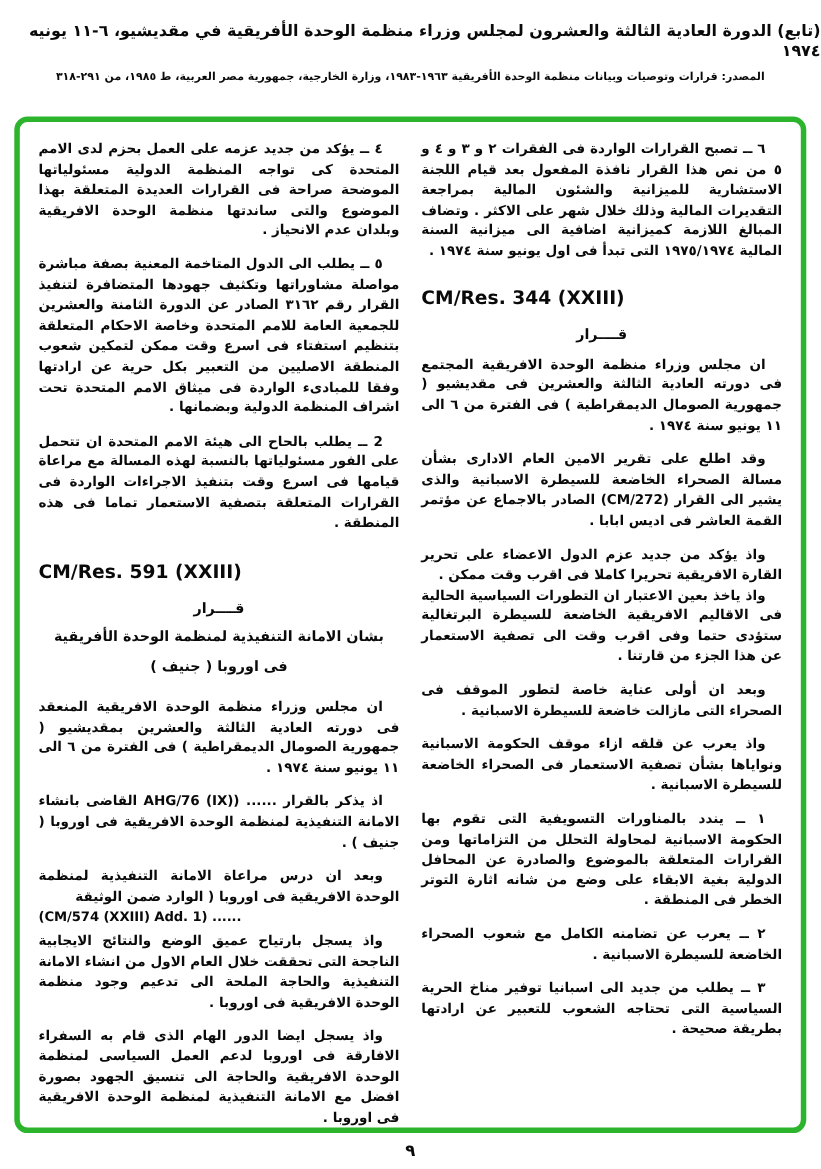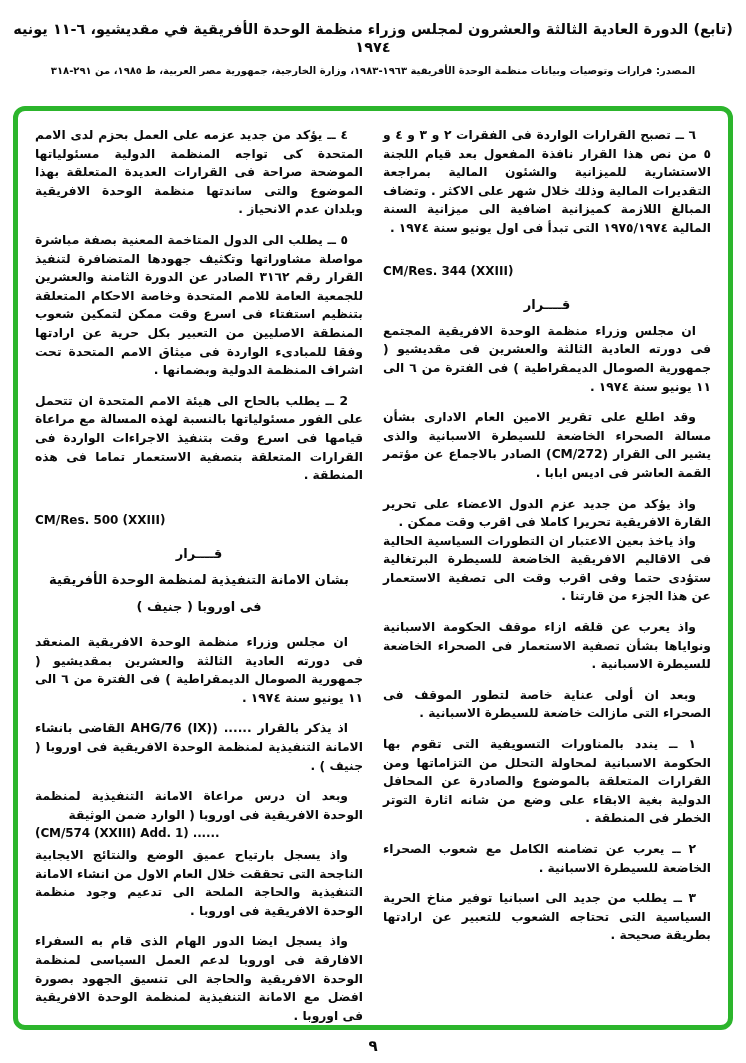--- a/index.html
+++ b/index.html
@@ -2,42 +2,42 @@
 <html lang="ar"><head>
 <meta charset="utf-8">
 <style>
   html,body{margin:0;padding:0;background:#ffffff;}
   body{
     width:746px;height:1063px;overflow:hidden;position:relative;
     font-family:"DejaVu Sans", sans-serif;color:#0a0a0a;
   }
   .hdr{height:74px;padding-top:20px;direction:rtl;}
   .hdr-title{
-    text-align:center;font-weight:bold;font-size:14.5px;line-height:1.25;
+    text-align:right;font-weight:bold;font-size:14.5px;line-height:1.25;
     letter-spacing:-0.2px;
   }
   .hdr-source{
     text-align:center;font-weight:bold;font-size:10px;margin-top:9px;
     letter-spacing:-0.2px;
   }
   .box{
     margin:12px 13px 0;height:924px;box-sizing:border-box;
     border:5px solid #2cb52c;border-radius:12px;
     padding:15px 17px 8px;overflow:hidden;background:#fff;
   }
   .cols{display:flex;direction:rtl;gap:20px;height:100%;}
   .col{
     flex:1 1 0;direction:rtl;text-align:justify;
     font-size:12.3px;line-height:18.6px;font-weight:bold;
     letter-spacing:-0.1px;
   }
   .par{margin:0 0 12px;text-indent:15px;}
   .par.tight{margin-bottom:0;}
   .code-line{
-    direction:ltr;text-align:left;font-weight:bold;font-size:12px;
+    direction:ltr;text-align:left;font-weight:bold;font-size:17px;
     margin:26px 0 16px;text-indent:0;letter-spacing:0;
   }
   .code-line.first{margin-top:24px;}
   .res-h{
     text-align:center;font-weight:bold;font-size:13px;
     margin:0 0 9px;text-indent:0;
   }
   .res-h.word{margin-bottom:7px;}
   .res-h.last{margin-bottom:16px;}
   .ref-line{
@@ -62,32 +62,32 @@
     <div class="cols">
 
       <section class="col">
         <p class="par">٦ ــ تصبح القرارات الواردة فى الفقرات ٢ و ٣ و ٤ و ٥ من نص هذا القرار نافذة المفعول بعد قيام اللجنة الاستشارية للميزانية والشئون المالية بمراجعة التقديرات المالية وذلك خلال شهر على الاكثر . وتضاف المبالغ اللازمة كميزانية اضافية الى ميزانية السنة المالية ١٩٧٥/١٩٧٤ التى تبدأ فى اول يونيو سنة ١٩٧٤ .</p>
         <div class="code-line first">CM/Res. 344 (XXIII)</div>
         <div class="res-h word">قــــرار</div>
         <p class="par">ان مجلس وزراء منظمة الوحدة الافريقية المجتمع فى دورته العادية الثالثة والعشرين فى مقديشيو ( جمهورية الصومال الديمقراطية ) فى الفترة من ٦ الى ١١ يونيو سنة ١٩٧٤ .</p>
         <p class="par">وقد اطلع على تقرير الامين العام الادارى بشأن مسالة الصحراء الخاضعة للسيطرة الاسبانية والذى يشير الى القرار (CM/272) الصادر بالاجماع عن مؤتمر القمة العاشر فى اديس ابابا .</p>
         <p class="par tight">واذ يؤكد من جديد عزم الدول الاعضاء على تحرير القارة الافريقية تحريرا كاملا فى اقرب وقت ممكن .</p>
         <p class="par">واذ ياخذ بعين الاعتبار ان التطورات السياسية الحالية فى الاقاليم الافريقية الخاضعة للسيطرة البرتغالية ستؤدى حتما وفى اقرب وقت الى تصفية الاستعمار عن هذا الجزء من قارتنا .</p>
+        <p class="par">وبعد ان أولى عناية خاصة لتطور الموقف فى الصحراء التى مازالت خاضعة للسيطرة الاسبانية .</p>
         <p class="par">واذ يعرب عن قلقه ازاء موقف الحكومة الاسبانية ونواياها بشأن تصفية الاستعمار فى الصحراء الخاضعة للسيطرة الاسبانية .</p>
-        <p class="par">وبعد ان أولى عناية خاصة لتطور الموقف فى الصحراء التى مازالت خاضعة للسيطرة الاسبانية .</p>
         <p class="par">١ ــ يندد بالمناورات التسويفية التى تقوم بها الحكومة الاسبانية لمحاولة التحلل من التزاماتها ومن القرارات المتعلقة بالموضوع والصادرة عن المحافل الدولية بغية الابقاء على وضع من شانه اثارة التوتر الخطر فى المنطقة .</p>
         <p class="par">٢ ــ يعرب عن تضامنه الكامل مع شعوب الصحراء الخاضعة للسيطرة الاسبانية .</p>
         <p class="par">٣ ــ يطلب من جديد الى اسبانيا توفير مناخ الحرية السياسية التى تحتاجه الشعوب للتعبير عن ارادتها بطريقة صحيحة .</p>
       </section>
 
       <section class="col">
         <p class="par">٤ ــ يؤكد من جديد عزمه على العمل بحزم لدى الامم المتحدة كى تواجه المنظمة الدولية مسئولياتها الموضحة صراحة فى القرارات العديدة المتعلقة بهذا الموضوع والتى ساندتها منظمة الوحدة الافريقية وبلدان عدم الانحياز .</p>
         <p class="par">٥ ــ يطلب الى الدول المتاخمة المعنية بصفة مباشرة مواصلة مشاوراتها وتكثيف جهودها المتضافرة لتنفيذ القرار رقم ٣١٦٢ الصادر عن الدورة الثامنة والعشرين للجمعية العامة للامم المتحدة وخاصة الاحكام المتعلقة بتنظيم استفتاء فى اسرع وقت ممكن لتمكين شعوب المنطقة الاصليين من التعبير بكل حرية عن ارادتها وفقا للمبادىء الواردة فى ميثاق الامم المتحدة تحت اشراف المنظمة الدولية وبضمانها .</p>
         <p class="par">2 ــ يطلب بالحاح الى هيئة الامم المتحدة ان تتحمل على الفور مسئولياتها بالنسبة لهذه المسالة مع مراعاة قيامها فى اسرع وقت بتنفيذ الاجراءات الواردة فى القرارات المتعلقة بتصفية الاستعمار تماما فى هذه المنطقة .</p>
-        <div class="code-line">CM/Res. 500 (XXIII)</div>
+        <div class="code-line">CM/Res. 591 (XXIII)</div>
         <div class="res-h word">قــــرار</div>
         <div class="res-h">بشان الامانة التنفيذية لمنظمة الوحدة الأفريقية</div>
         <div class="res-h last">فى اوروبا ( جنيف )</div>
         <p class="par">ان مجلس وزراء منظمة الوحدة الافريقية المنعقد فى دورته العادية الثالثة والعشرين بمقديشيو ( جمهورية الصومال الديمقراطية ) فى الفترة من ٦ الى ١١ يونيو سنة ١٩٧٤ .</p>
         <p class="par">اذ يذكر بالقرار ...... (AHG/76 (IX) القاضى بانشاء الامانة التنفيذية لمنظمة الوحدة الافريقية فى اوروبا ( جنيف ) .</p>
         <p class="par tight">وبعد ان درس مراعاة الامانة التنفيذية لمنظمة الوحدة الافريقية فى اوروبا ( الوارد ضمن الوثيقة</p>
         <div class="ref-line">(CM/574 (XXIII) Add. 1) ......</div>
         <p class="par">واذ يسجل بارتياح عميق الوضع والنتائج الايجابية الناجحة التى تحققت خلال العام الاول من انشاء الامانة التنفيذية والحاجة الملحة الى تدعيم وجود منظمة الوحدة الافريقية فى اوروبا .</p>
         <p class="par">واذ يسجل ايضا الدور الهام الذى قام به السفراء الافارقة فى اوروبا لدعم العمل السياسى لمنظمة الوحدة الافريقية والحاجة الى تنسيق الجهود بصورة افضل مع الامانة التنفيذية لمنظمة الوحدة الافريقية فى اوروبا .</p>
       </section>

